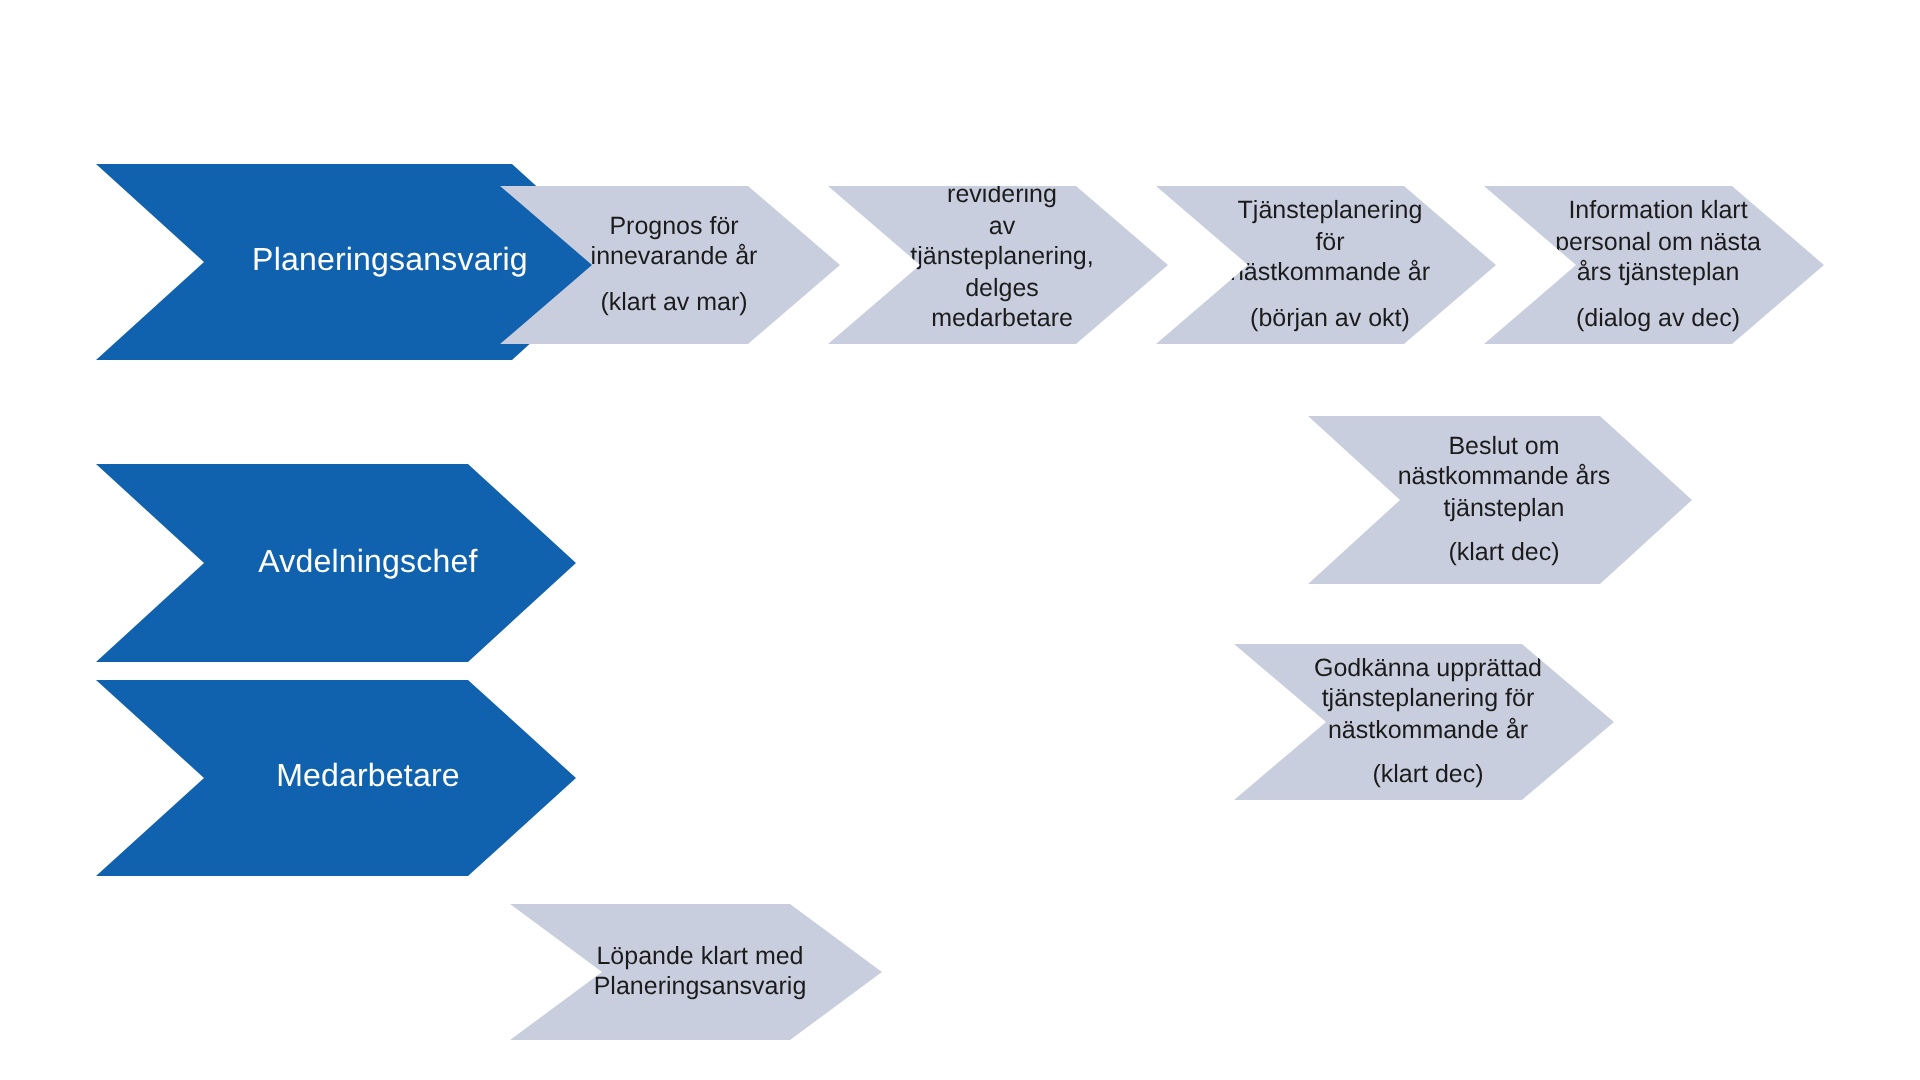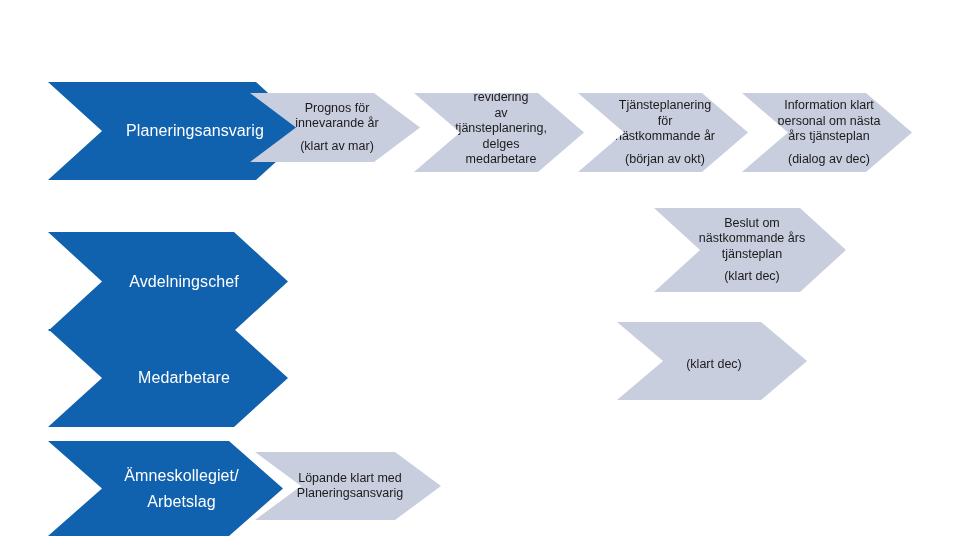--- a/index.html
+++ b/index.html
@@ -61,21 +61,21 @@
 </style>
 </head>
 <body>
 
 <div id="canvas">
 
   <div class="chevron chev-blue" style="left:48px; top:82px; width:262px; height:98px;">
     <span class="role-label">Planeringsansvarig</span>
   </div>
 
-  <div class="chevron chev-gray" style="left:250px; top:93px; width:170px; height:69px;">
+  <div class="chevron chev-gray" style="left:250px; top:93px; width:170px; height:79px;">
     <span class="task-label">
       <span>Prognos för
 innevarande år</span>
       <span class="when">(klart av mar)</span>
     </span>
   </div>
 
   <div class="chevron chev-gray" style="left:414px; top:93px; width:170px; height:79px;">
     <span class="task-label">
       <span>Löpande revidering
@@ -108,34 +108,33 @@
 
   <div class="chevron chev-gray" style="left:654px; top:208px; width:192px; height:84px;">
     <span class="task-label">
       <span>Beslut om
 nästkommande års
 tjänsteplan</span>
       <span class="when">(klart dec)</span>
     </span>
   </div>
 
-  <div class="chevron chev-blue" style="left:48px; top:329px; width:240px; height:98px;text-align:right;">
+  <div class="chevron chev-blue" style="left:48px; top:340px; width:240px; height:98px;text-align:right;">
     <span class="role-label">Medarbetare</span>
   </div>
 
   <div class="chevron chev-gray" style="left:617px; top:322px; width:190px; height:78px;">
     <span class="task-label">
+      <span>Godkänna upprättad
+tjänsteplanering för
+nästkommande år</span>
       <span class="when">(klart dec)</span>
     </span>
   </div>
 
-  <div class="chevron chev-blue" style="left:48px; top:441px; width:235px; height:95px;">
-    <span class="role-label">Ämneskollegiet/
-Arbetslag</span>
-  </div>
 
   <div class="chevron chev-gray" style="left:255px; top:452px; width:186px; height:68px;">
     <span class="task-label">
       <span>Löpande klart med
 Planeringsansvarig</span>
       
     </span>
   </div>
 
 </div>

